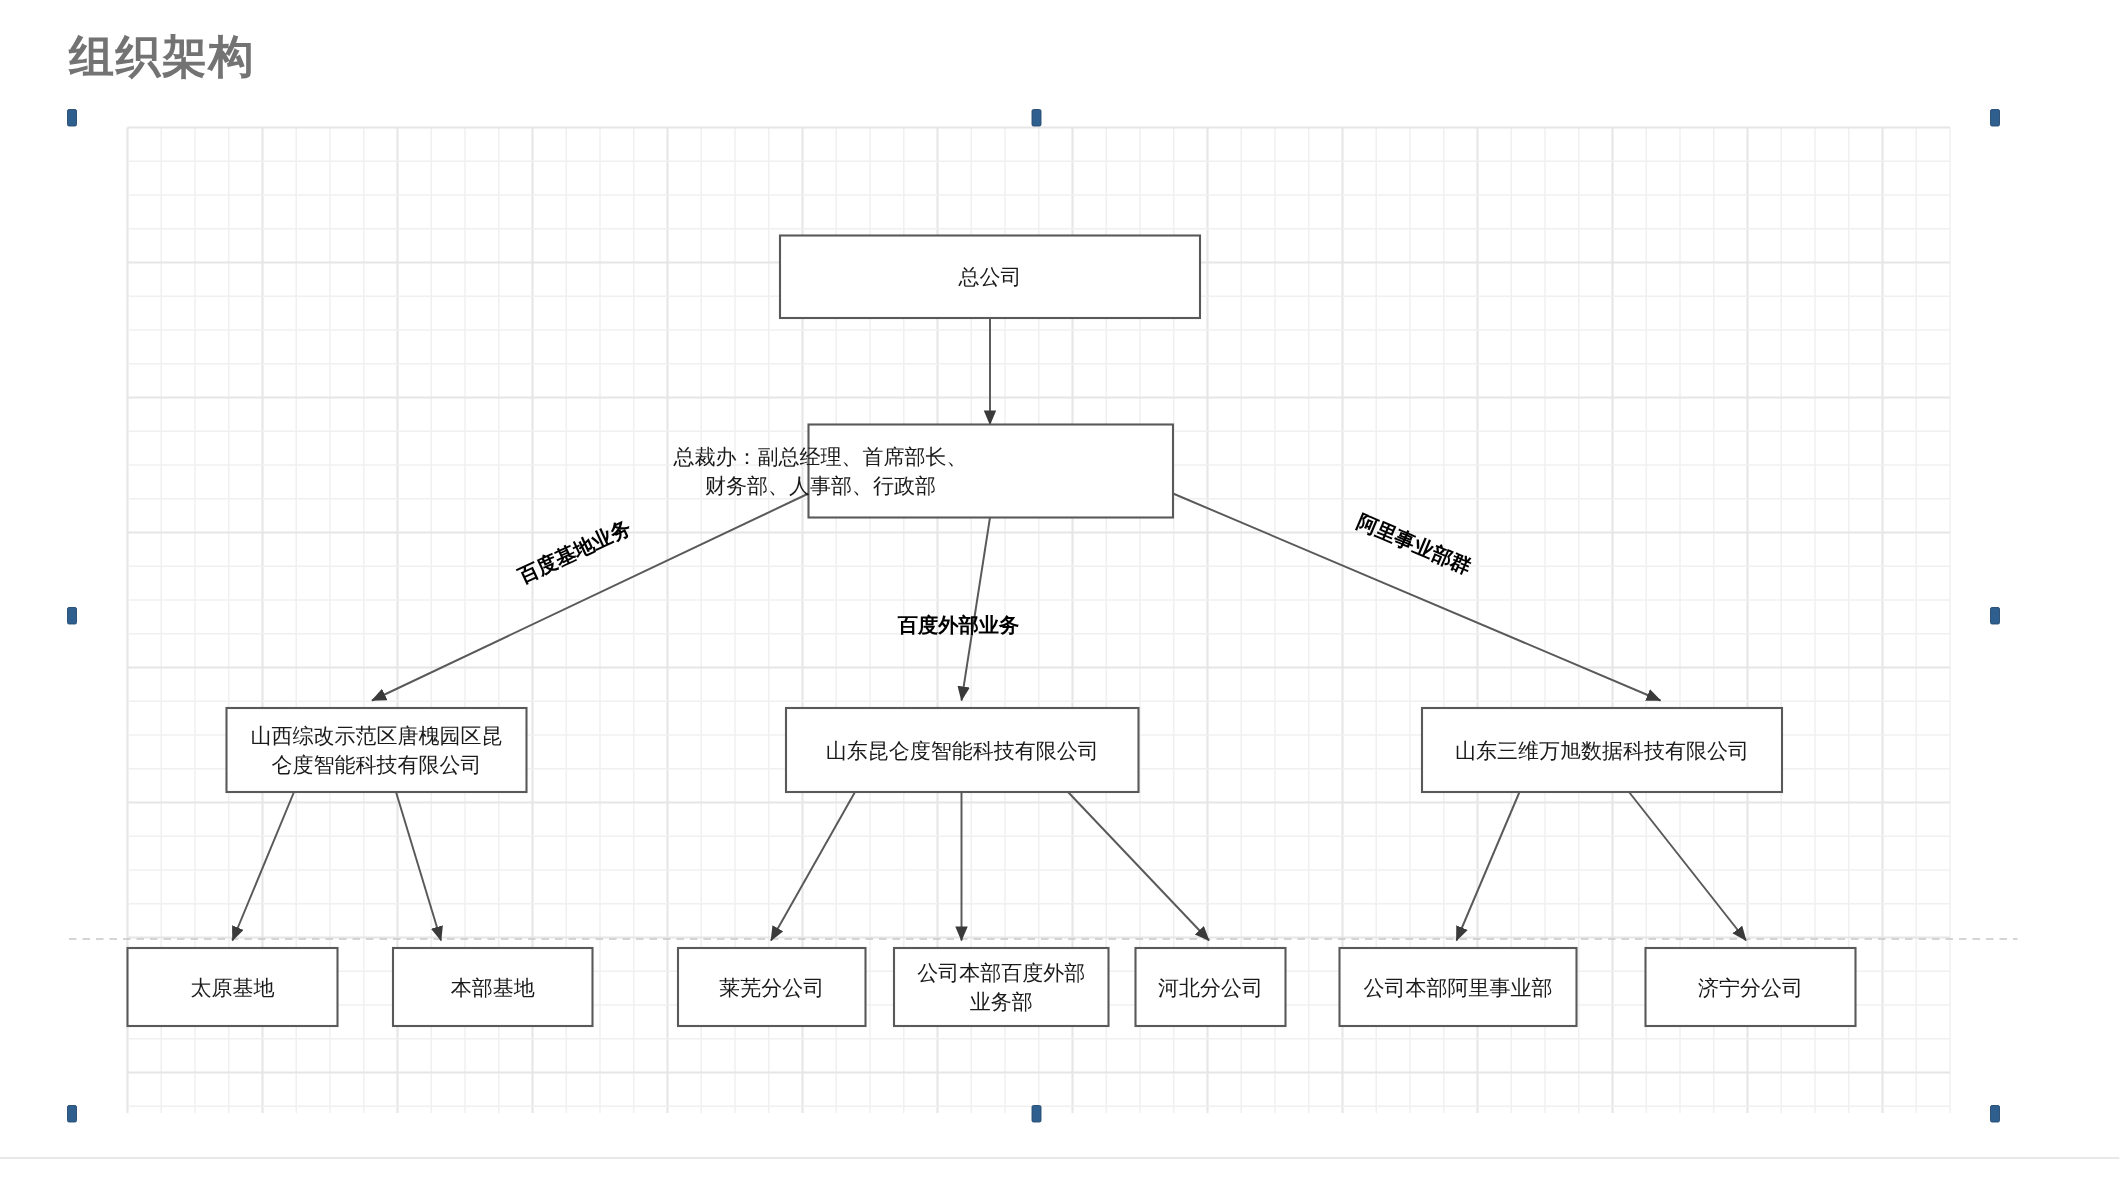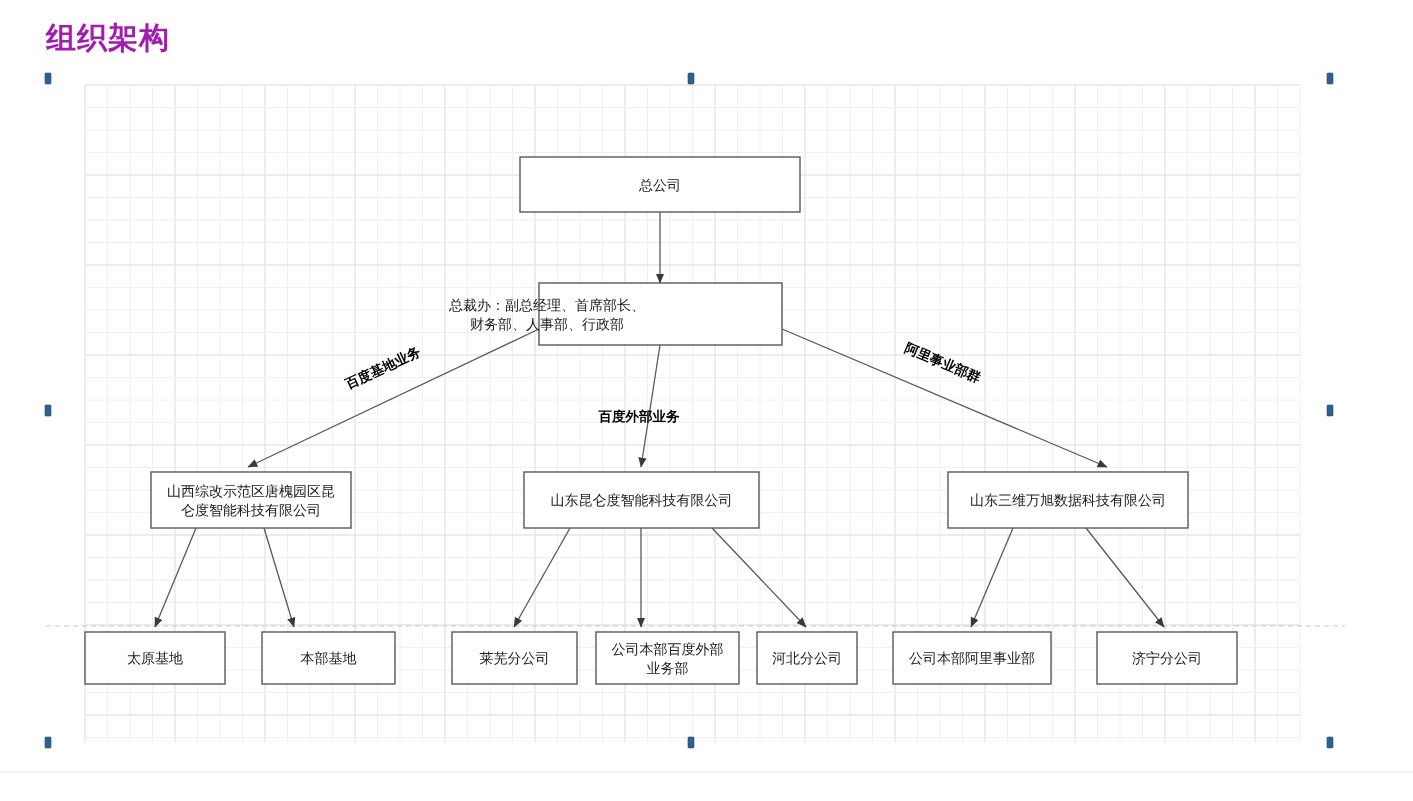--- a/index.html
+++ b/index.html
@@ -5,21 +5,21 @@
   html,body{margin:0;padding:0;}
   body{
     width:1413px;height:801px;
     background:#ffffff;
     font-family:"Liberation Sans","DejaVu Sans",sans-serif;
     overflow:hidden;
     position:relative;
   }
   #page-title{
     position:absolute;left:46px;top:18px;
-    font-size:30px;font-weight:bold;color:#a21caf;
+    font-size:30px;font-weight:bold;color:#737373;
     letter-spacing:1px;
     white-space:nowrap;
   }
   #canvas-area{
     position:absolute;left:0;top:0;width:1413px;height:801px;
   }
   svg#diagram{display:block;}
   .node-rect{fill:#ffffff;stroke:#595959;stroke-width:1.4;}
   .node-label{
     font-family:"Liberation Sans","DejaVu Sans",sans-serif;

